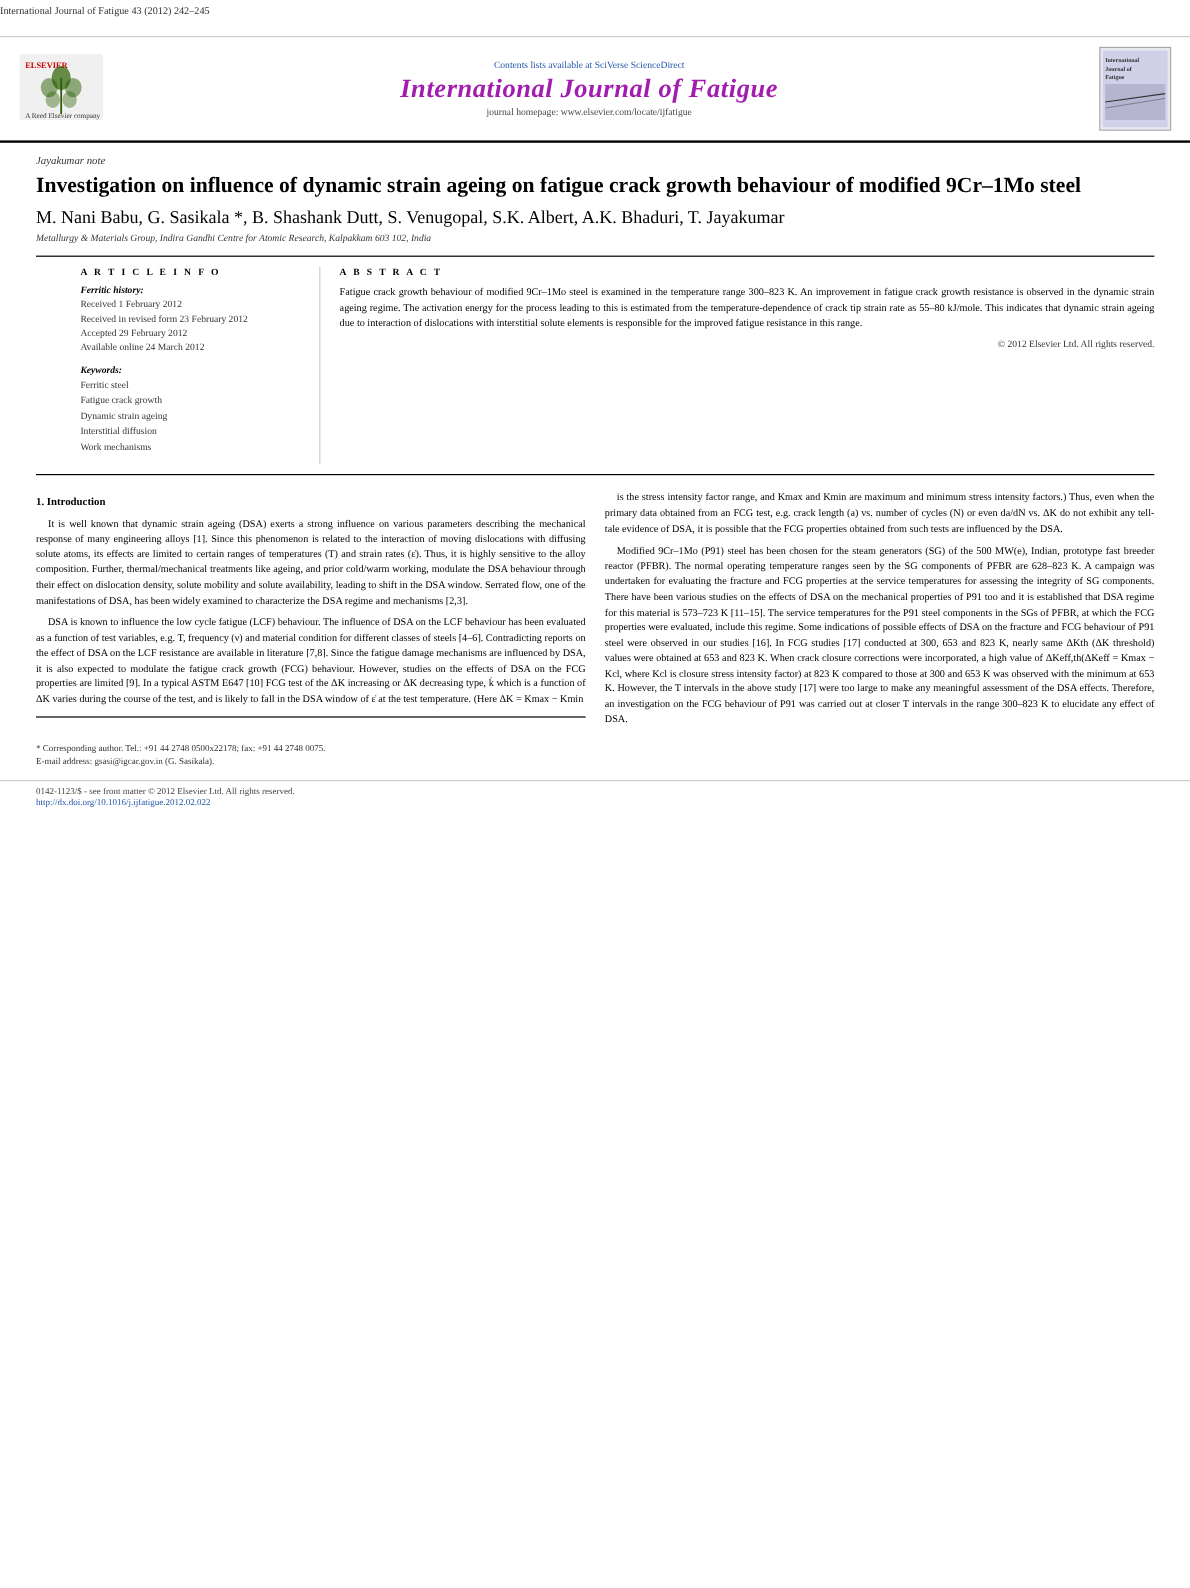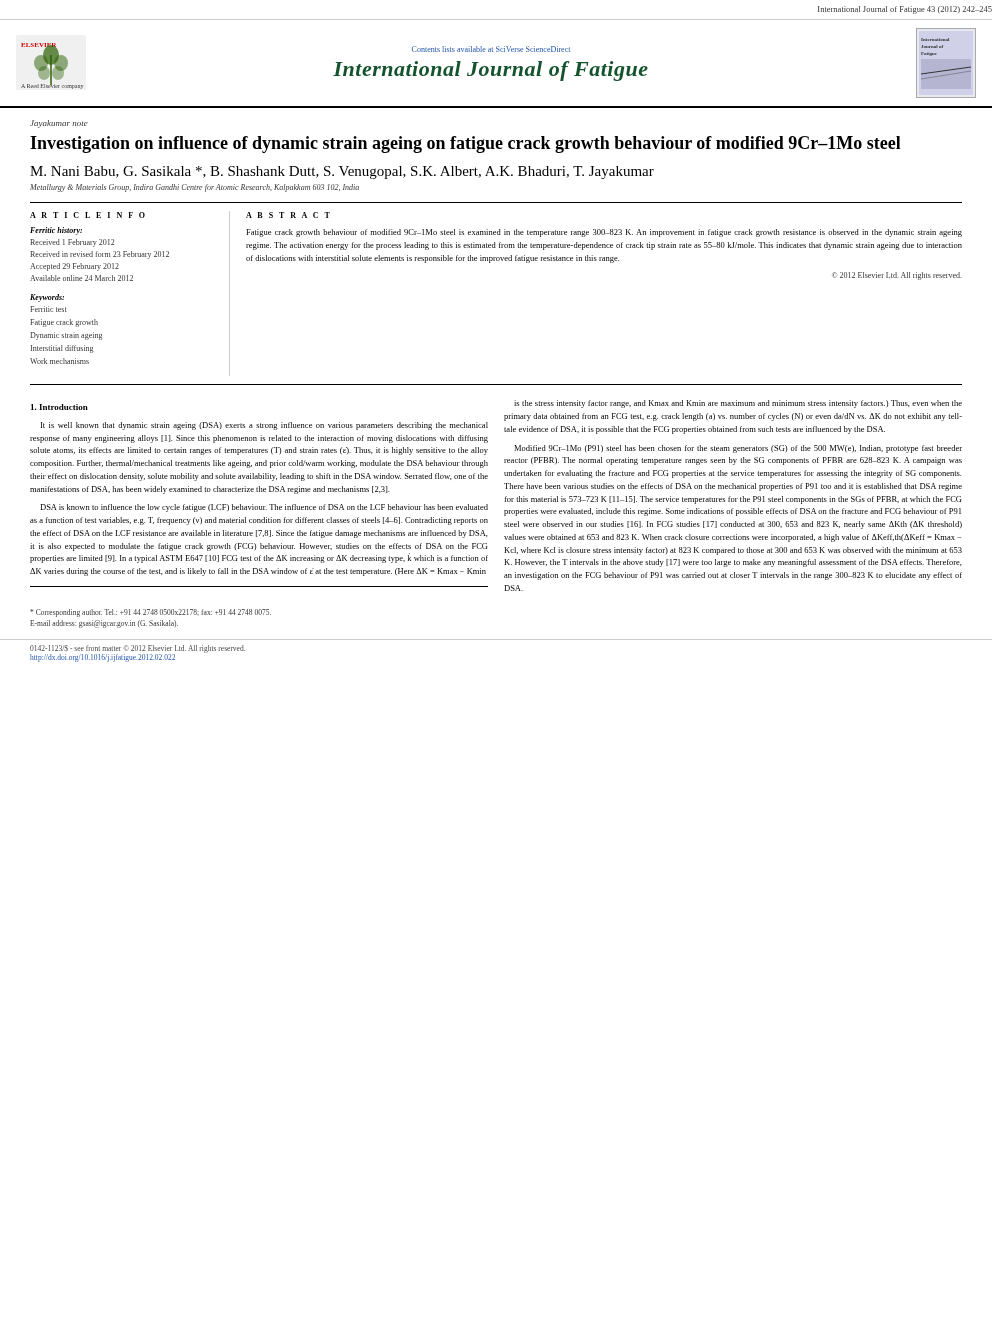--- a/index.html
+++ b/index.html
@@ -12,24 +12,24 @@
       min-height: 1323px;
     }
     .page {
       width: 992px;
       min-height: 1323px;
       background: #fff;
       padding: 0;
     }
     
     .top-bar {
-      text-align: right;
+      text-align: left;
       font-size: 8.5px;
       color: #333;
-      padding: 4px 0 5px 0;
+      padding: 4px 0 16px 0;
       border-bottom: 1px solid #ccc;
     }
     
     .journal-header {
       display: flex;
       align-items: center;
       padding: 8px 16px;
       border-bottom: 2px solid #000;
     }
     .elsevier-logo {
@@ -41,21 +41,21 @@
       text-align: center;
     }
     .sciverse-line {
       font-size: 8px;
       color: #2255aa;
       margin-bottom: 2px;
     }
     .journal-title {
       font-size: 22px;
       font-style: italic;
-      color: #14532d;
+      color: #a21caf;
       font-weight: bold;
       letter-spacing: 0.5px;
     }
     .journal-homepage {
       font-size: 8px;
       color: #444;
       margin-top: 2px;
     }
     .journal-header-right {
       width: 80px;
@@ -110,20 +110,21 @@
       margin-bottom: 12px;
       border-top: 1px solid #000;
       border-bottom: 1px solid #000;
       padding: 8px 0;
     }
     .article-info-col {
       width: 200px;
       flex-shrink: 0;
       border-right: 1px solid #ccc;
       padding-right: 12px;
+      margin-left: 37px;
     }
     .abstract-col {
       flex: 1;
     }
     .section-heading {
       font-size: 8px;
       letter-spacing: 2px;
       text-transform: uppercase;
       font-weight: bold;
       color: #000;
@@ -227,20 +228,23 @@
         <ellipse cx="42" cy="38" rx="6" ry="7" fill="#2a6000" opacity="0.4"></ellipse>
         <text x="5" y="53" font-size="6" fill="#333">A Reed Elsevier company</text>
       </svg>
     </div>
 
     <div class="journal-header-center">
       <div class="sciverse-line">
         Contents lists available at <span class="blue-link">SciVerse ScienceDirect</span>
       </div>
       <div class="journal-title">International Journal of Fatigue</div>
+      <div class="journal-homepage">
+        <span>journal homepage: www.elsevier.com/locate/ijfatigue</span>
+      </div>
     </div>
 
     <div class="journal-header-right">
       <div class="cover-img">
         <svg width="58" height="68" viewBox="0 0 58 68">
           <rect width="58" height="68" fill="#e8e8f0"></rect>
           <rect x="2" y="2" width="54" height="64" fill="#d0d0e8" rx="1"></rect>
           <text x="4" y="12" font-size="5" fill="#333" font-weight="bold">International</text>
           <text x="4" y="19" font-size="5" fill="#333" font-weight="bold">Journal of</text>
           <text x="4" y="26" font-size="5" fill="#333" font-weight="bold">Fatigue</text>
@@ -273,24 +277,24 @@
           <div class="info-label">Ferritic history:</div>
           <div class="info-item">Received 1 February 2012</div>
           <div class="info-item">Received in revised form 23 February 2012</div>
           <div class="info-item">Accepted 29 February 2012</div>
           <div class="info-item">Available online 24 March 2012</div>
         </div>
 
         <div class="info-group">
           <div class="info-label">Keywords:</div>
           <div class="keywords-list">
-            <div>Ferritic test</div>
+            <div>Ferritic steel</div>
             <div>Fatigue crack growth</div>
             <div>Dynamic strain ageing</div>
-            <div>Interstitial diffusing</div>
+            <div>Interstitial diffusion</div>
             <div>Work mechanisms</div>
           </div>
         </div>
       </div>
 
       <div class="abstract-col">
         <div class="section-heading">A B S T R A C T</div>
         <div class="abstract-text">Fatigue crack growth behaviour of modified 9Cr–1Mo steel is examined in the temperature range 300–823 K. An improvement in fatigue crack growth resistance is observed in the dynamic strain ageing regime. The activation energy for the process leading to this is estimated from the temperature-dependence of crack tip strain rate as 55–80 kJ/mole. This indicates that dynamic strain ageing due to interaction of dislocations with interstitial solute elements is responsible for the improved fatigue resistance in this range.</div>
         <div class="copyright-line">© 2012 Elsevier Ltd. All rights reserved.</div>
       </div>

